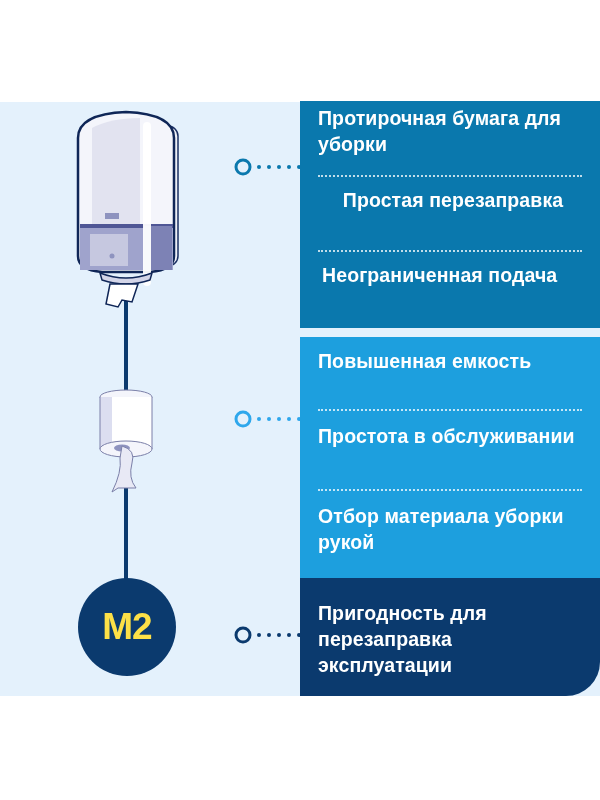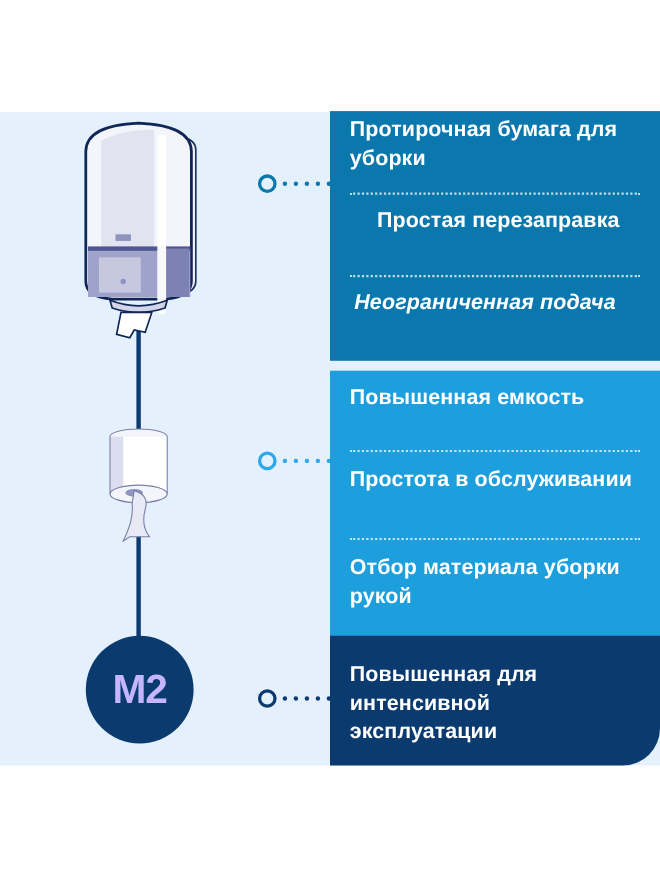--- a/index.html
+++ b/index.html
@@ -8,21 +8,21 @@
   .bg-light { position:absolute; left:0; top:102px; width:600px; height:594px; background:#e4f1fc; }
   .panel { position:absolute; left:300px; width:300px; color:#ffffff; box-sizing:border-box; }
   .panel-1 { top:101px; height:227px; background:#0a78ad; }
   .panel-2 { top:337px; height:288px; background:#1d9fde; }
   .panel-3 { top:578px; height:118px; background:#0b3a6e; border-bottom-right-radius:34px; }
   .feature { position:absolute; left:18px; width:270px; font-weight:bold; font-size:19.5px; line-height:26px; letter-spacing:0.1px; }
   .sep { position:absolute; left:18px; width:264px; height:0; border-top:2px dotted rgba(255,255,255,0.75); }
   .connector { position:absolute; left:234px; width:66px; height:20px; }
   .vline { position:absolute; left:124px; top:300px; width:4px; height:300px; background:#0b3a6e; }
   .badge { position:absolute; left:78px; top:578px; width:98px; height:98px; border-radius:50%;
-           background:#0b3a6e; color:#c4b5fd; font-weight:bold; font-size:37px;
+           background:#0b3a6e; color:#fde047; font-weight:bold; font-size:37px;
            display:flex; align-items:center; justify-content:center; letter-spacing:-1px; }
   .illus { position:absolute; }
 </style>
 </head>
 <body>
 
 <div class="bg-light"></div>
 
 <div class="vline"></div>
 
@@ -79,26 +79,26 @@
   <circle cx="45" cy="10" r="2" fill="#0b3a6e"></circle>
     <circle cx="55" cy="10" r="2" fill="#0b3a6e"></circle>
   <circle cx="65" cy="10" r="2" fill="#0b3a6e"></circle>
 </svg>
 
 <div class="panel panel-1">
   <div class="feature" style="top:4px;">Протирочная бумага для уборки</div>
   <div class="sep" style="top:74px;"></div>
   <div class="feature" style="top:86px;text-align:center;">Простая перезаправка</div>
   <div class="sep" style="top:149px;"></div>
-  <div class="feature" style="top:161px;left:22px;font-style:italic;">Неограниченная подача</div>
+  <div class="feature" style="top:161px;left:22px;">Неограниченная подача</div>
 </div>
 
 <div class="panel panel-2">
   <div class="feature" style="top:11px;">Повышенная емкость</div>
   <div class="sep" style="top:72px;"></div>
   <div class="feature" style="top:86px;">Простота в обслуживании</div>
   <div class="sep" style="top:152px;"></div>
   <div class="feature" style="top:166px;">Отбор материала уборки рукой</div>
 </div>
 
 <div class="panel panel-3">
-  <div class="feature" style="top:22px;width:225px;">Повышенная для интенсивной эксплуатации</div>
+  <div class="feature" style="top:22px;width:225px;">Пригодность для перезаправка эксплуатации</div>
 </div>
 
 </body></html>

